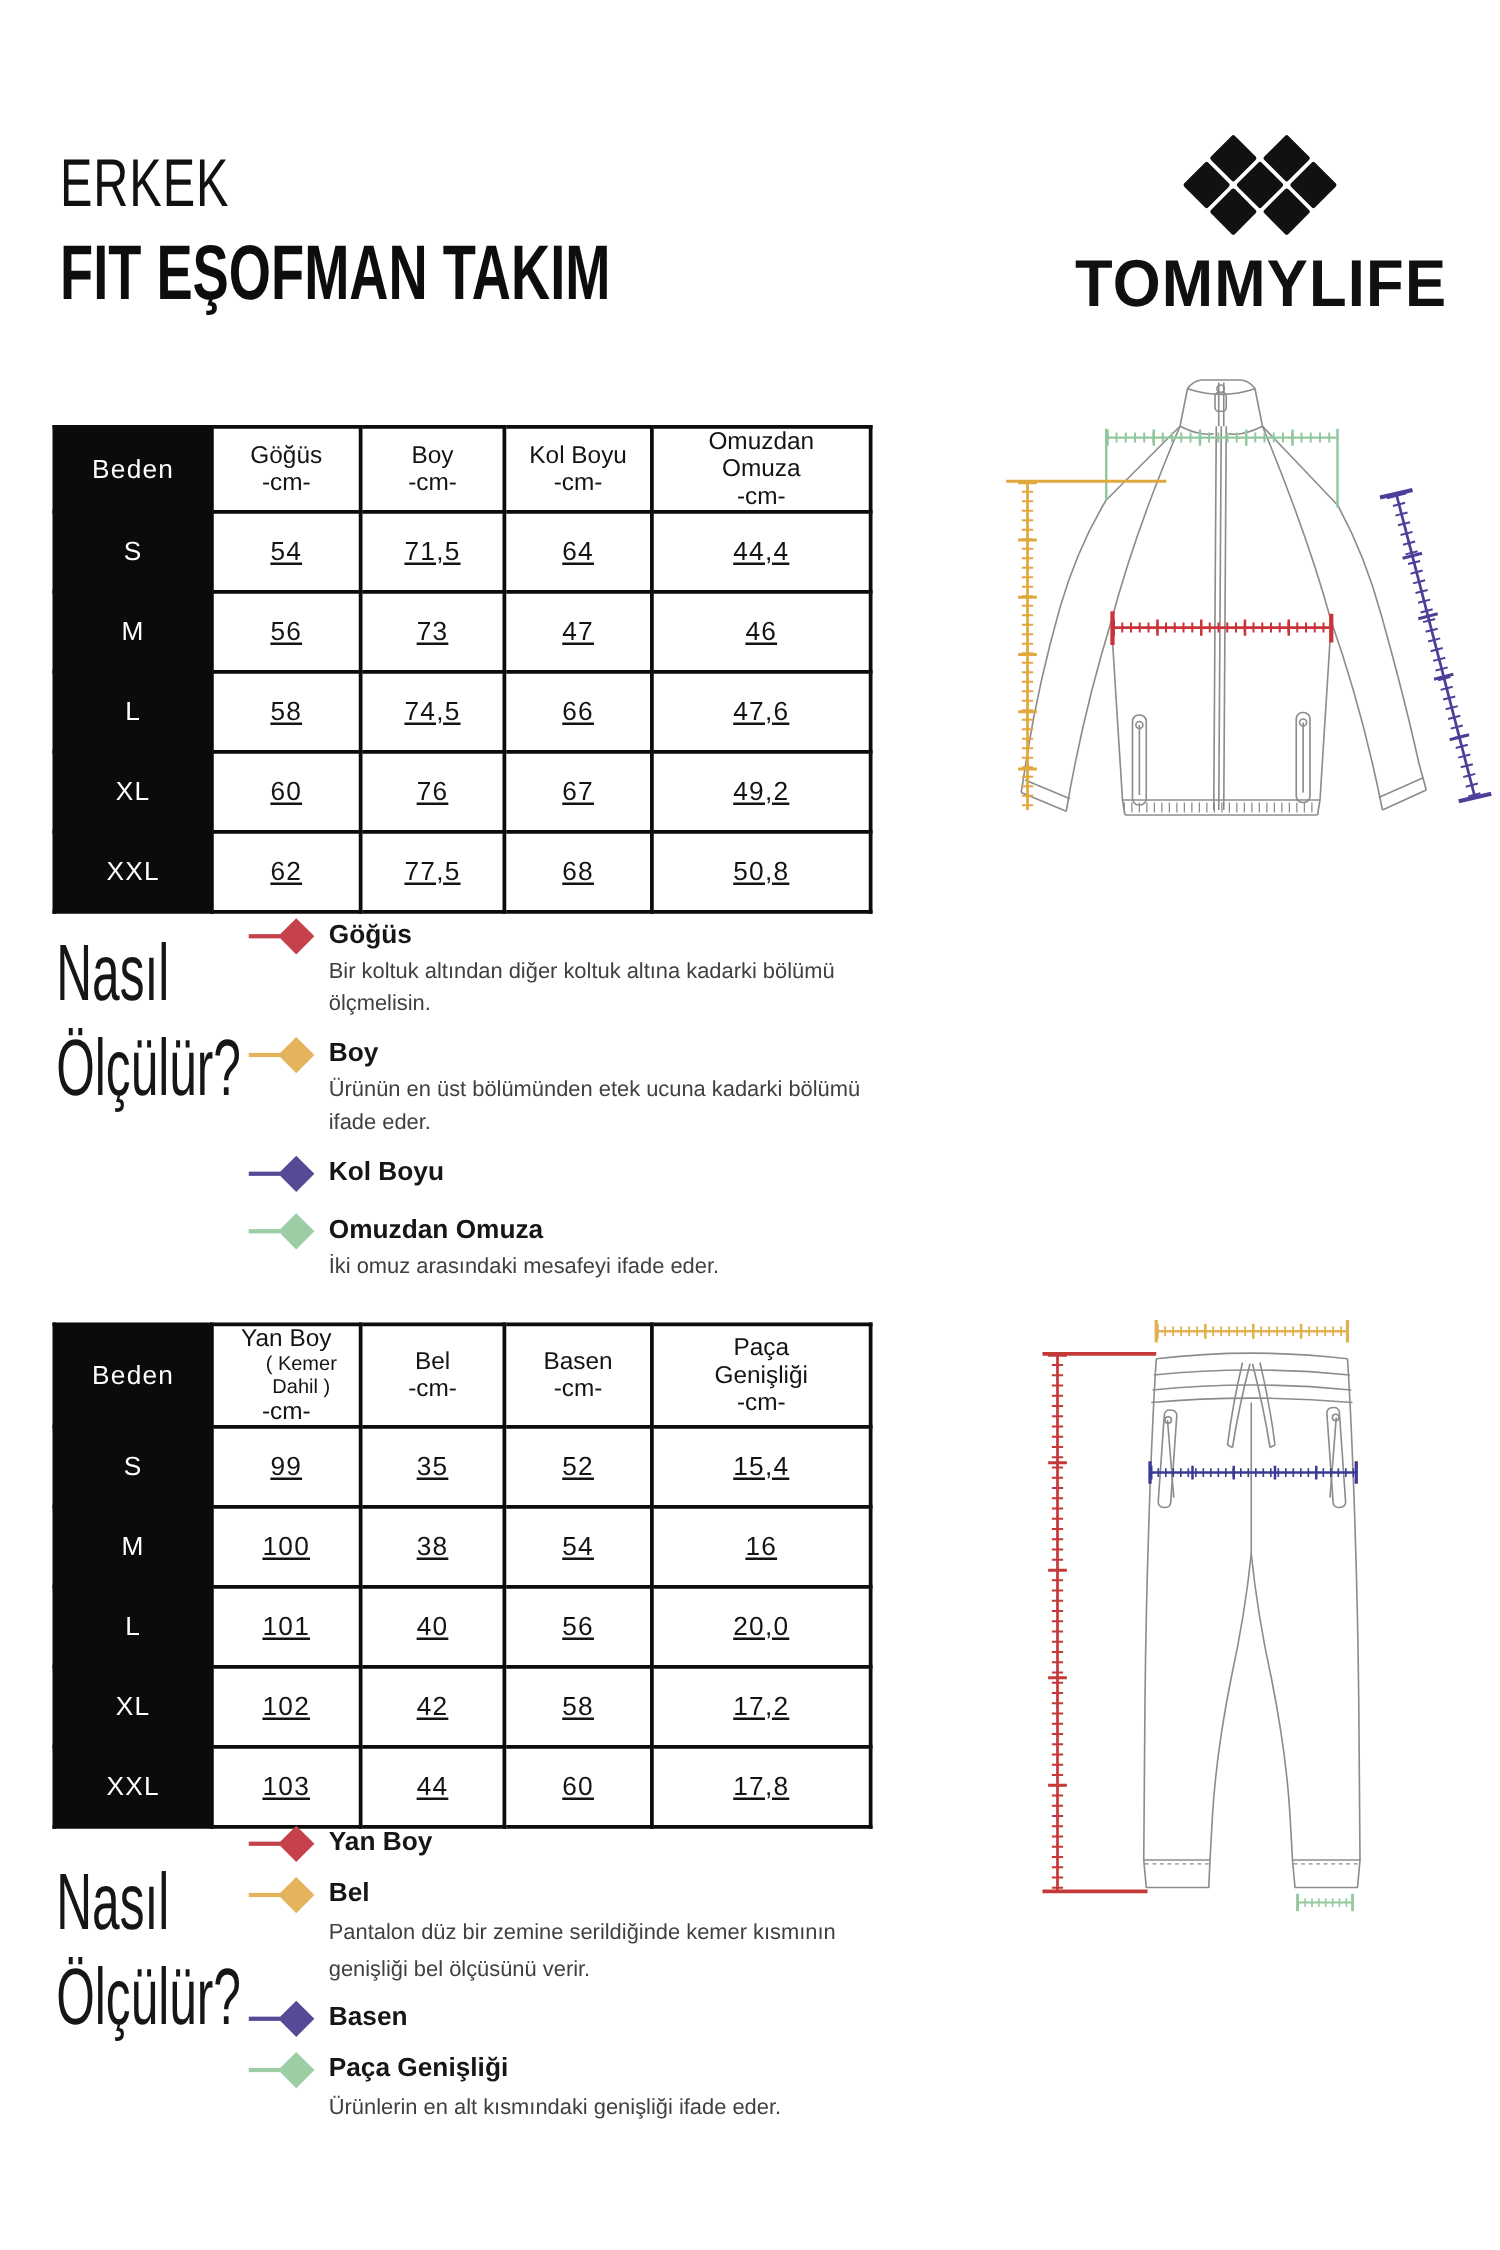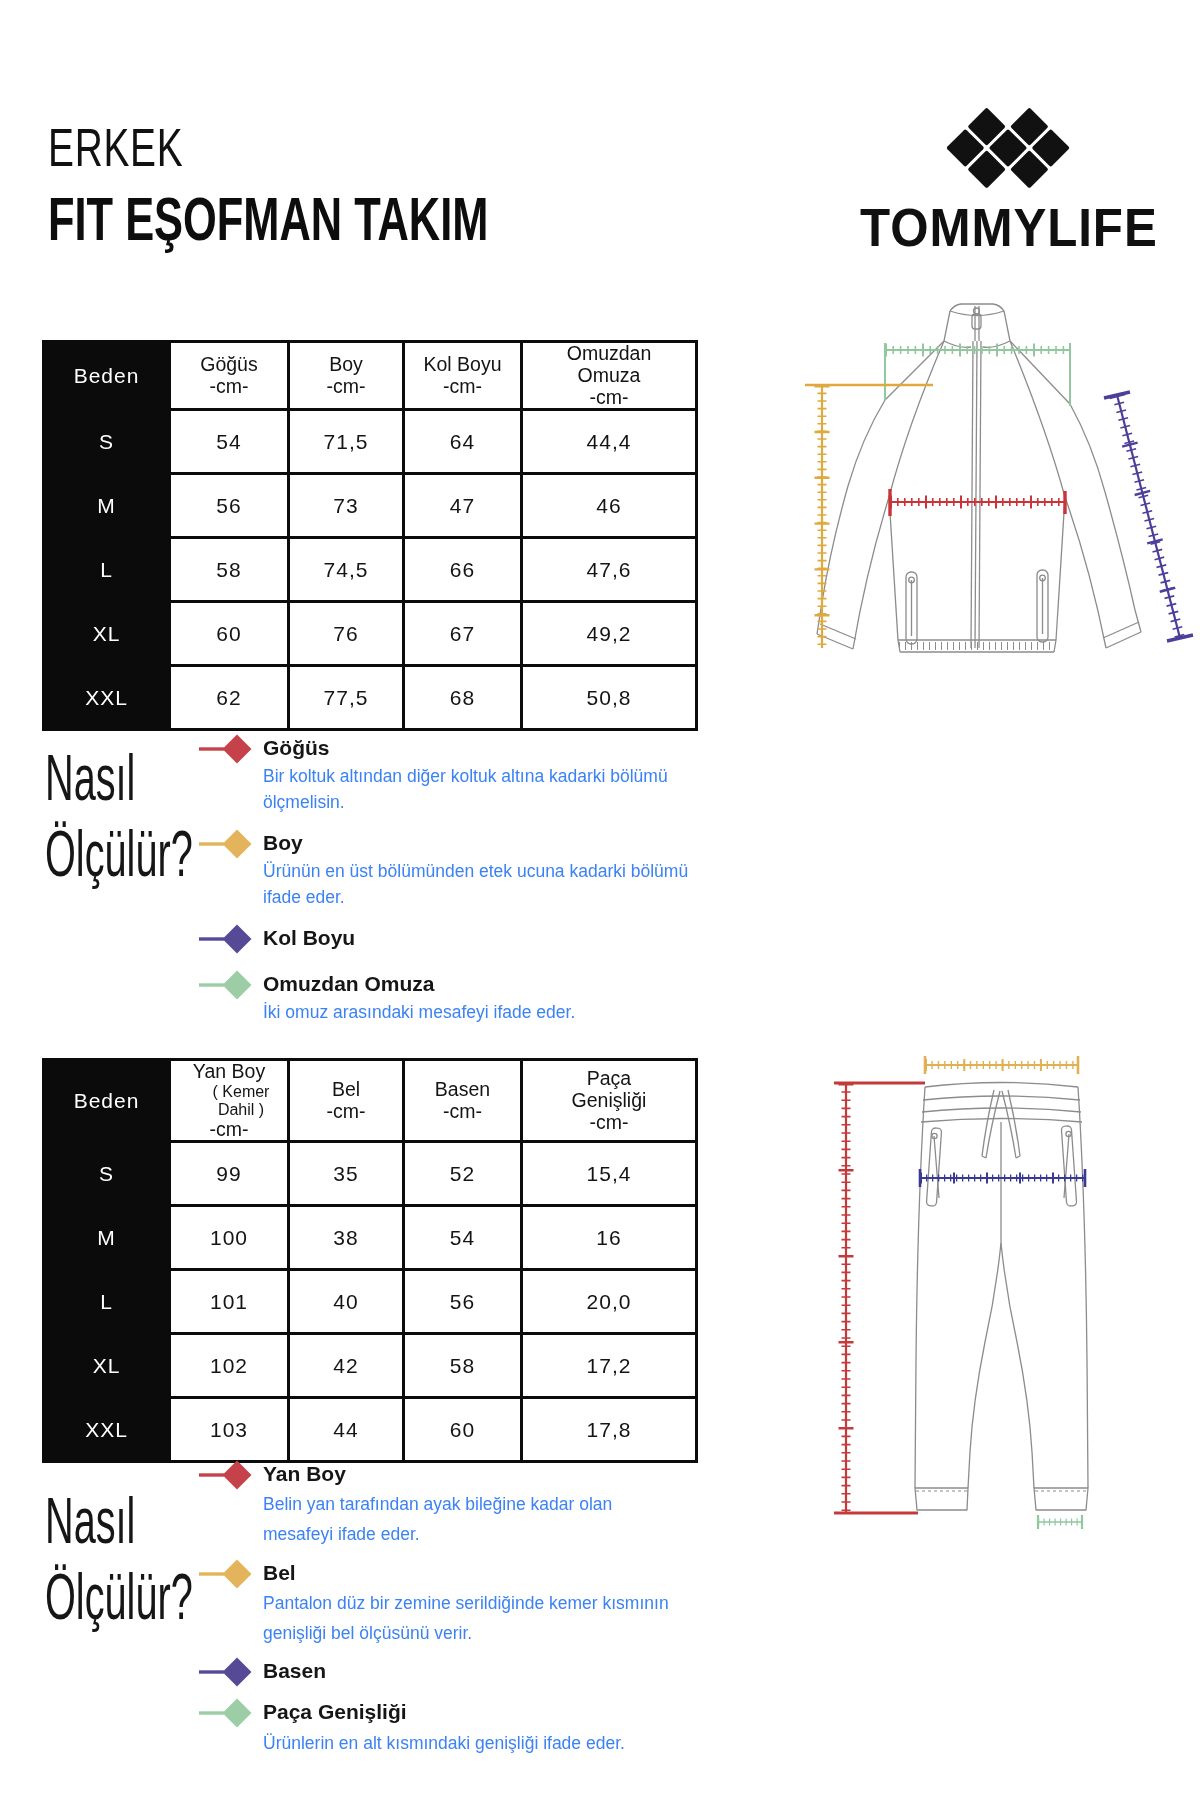--- a/index.html
+++ b/index.html
@@ -19,29 +19,29 @@
   
   table.size-table{border-collapse:collapse;table-layout:fixed;background:#fff;}
   table.size-table td,table.size-table th{
     border:3px solid #0c0c0c;text-align:center;vertical-align:middle;padding:0;
   }
   .size-col{background:#0b0b0b;color:#ffffff;border-color:#0b0b0b !important;font-size:21px;letter-spacing:1px;font-weight:400;}
   .hcell{background:#ffffff;font-size:19.5px;line-height:1.12;font-weight:400;color:#141414;}
   .hcell .h-sub{font-size:16px;margin-left:24px;}
   .hcell .narrow{max-width:110px;margin:0 auto;}
   .hcell .narrow2{max-width:92px;margin:0 auto;}
-  td.val{font-size:21px;letter-spacing:1px;color:#141414;background:#fff;}
+  td.val{font-size:21px;letter-spacing:1px;color:#141414;background:#fff;text-decoration:underline;}
 
   
   .guide-heading{font-size:64px;font-weight:400;line-height:76px;transform:scaleX(0.62);color:#161616;}
   .g-items{position:absolute;left:158px;top:0;width:500px;}
   .g-item{display:flex;align-items:flex-start;gap:9px;margin-bottom:15px;}
   .g-marker{flex:0 0 auto;margin-top:-3px;}
   .g-title{font-size:21px;font-weight:700;color:#161616;line-height:1.2;}
-  .g-desc{font-size:17.5px;color:#3b82f6;margin-top:4px;white-space:pre-line;max-width:460px;}
+  .g-desc{font-size:17.5px;color:#404040;margin-top:4px;white-space:pre-line;max-width:460px;}
   .g1 .g-desc{line-height:1.45;}
   .g2 .g-desc{line-height:1.7;}
 
   svg{overflow:visible;}
 </style>
 </head>
 <body>
 
 <div class="abs title-block">
   <div><span class="condensed title1">ERKEK</span></div>
@@ -395,22 +395,20 @@
     <div><span class="condensed guide-heading">Ölçülür?</span></div>
   </div>
   <div class="g-items" style="top:6px;">
     <div class="g-item" style="margin-bottom:10px;">
       <svg class="g-marker" width="56" height="34" viewBox="0 0 56 34">
         <line x1="1" y1="17" x2="26" y2="17" stroke-width="3.4" stroke="#c5424b"></line>
         <polygon points="39,2.5 53.5,17 39,31.5 24.5,17" fill="#c5424b"></polygon>
       </svg>
       <div>
           <div class="g-title">Yan Boy</div>
-          <div class="g-desc">Belin yan tarafından ayak bileğine kadar olan
-mesafeyi ifade eder.</div>
         </div>
     </div>
     <div class="g-item" style="margin-bottom:10px;">
       <svg class="g-marker" width="56" height="34" viewBox="0 0 56 34">
         <line x1="1" y1="17" x2="26" y2="17" stroke-width="3.4" stroke="#e3b45b"></line>
         <polygon points="39,2.5 53.5,17 39,31.5 24.5,17" fill="#e3b45b"></polygon>
       </svg>
       <div>
           <div class="g-title">Bel</div>
           <div class="g-desc">Pantalon düz bir zemine serildiğinde kemer kısmının

